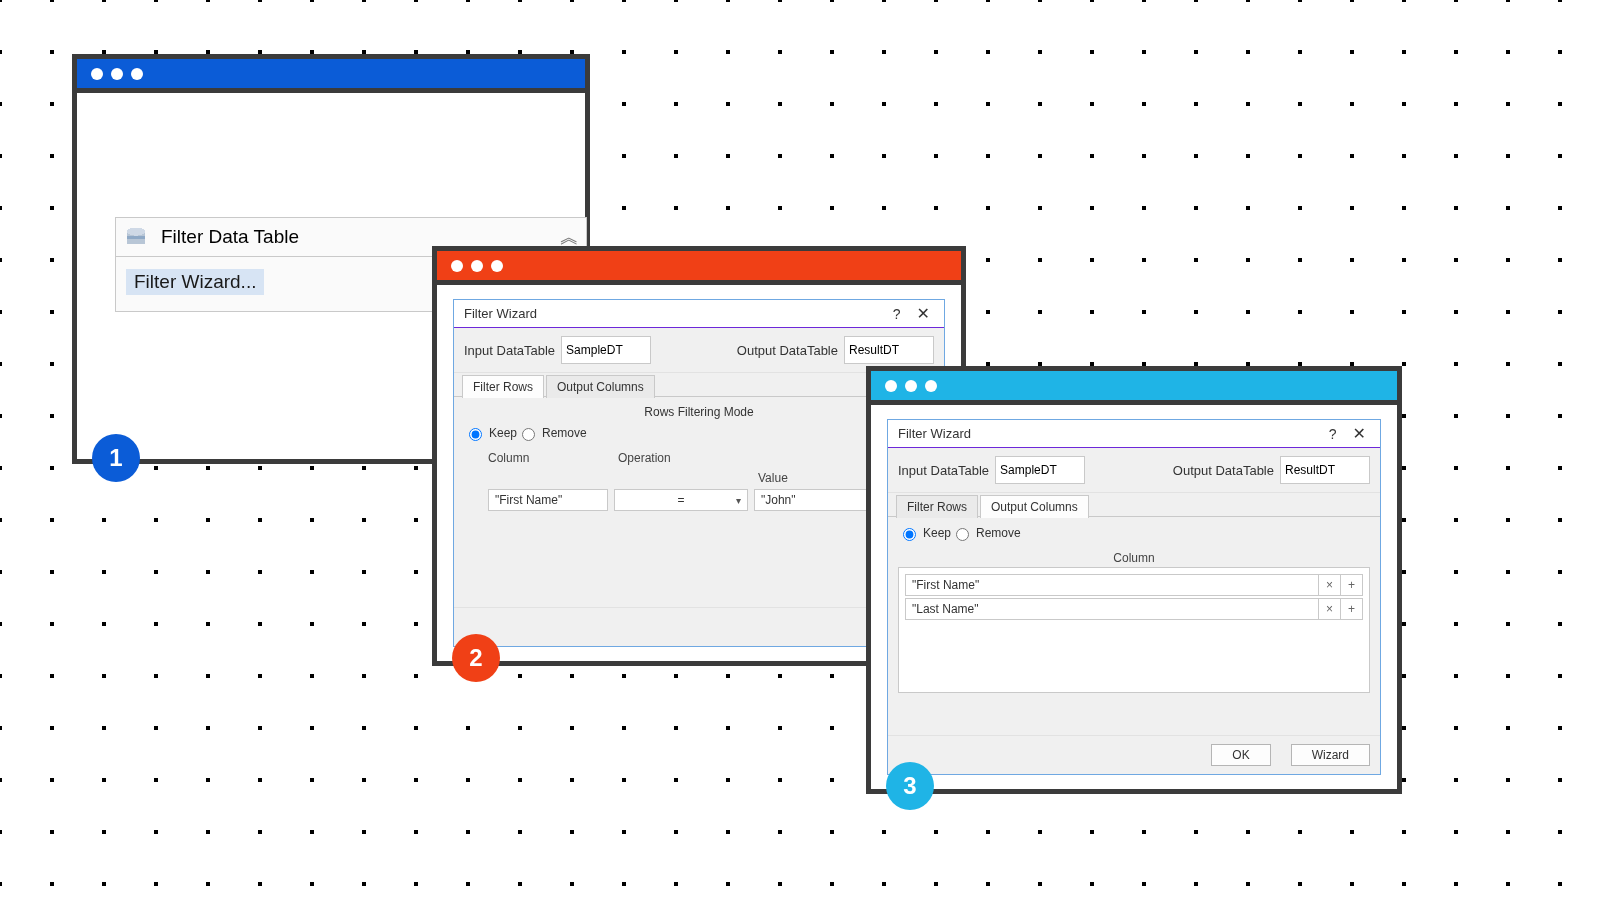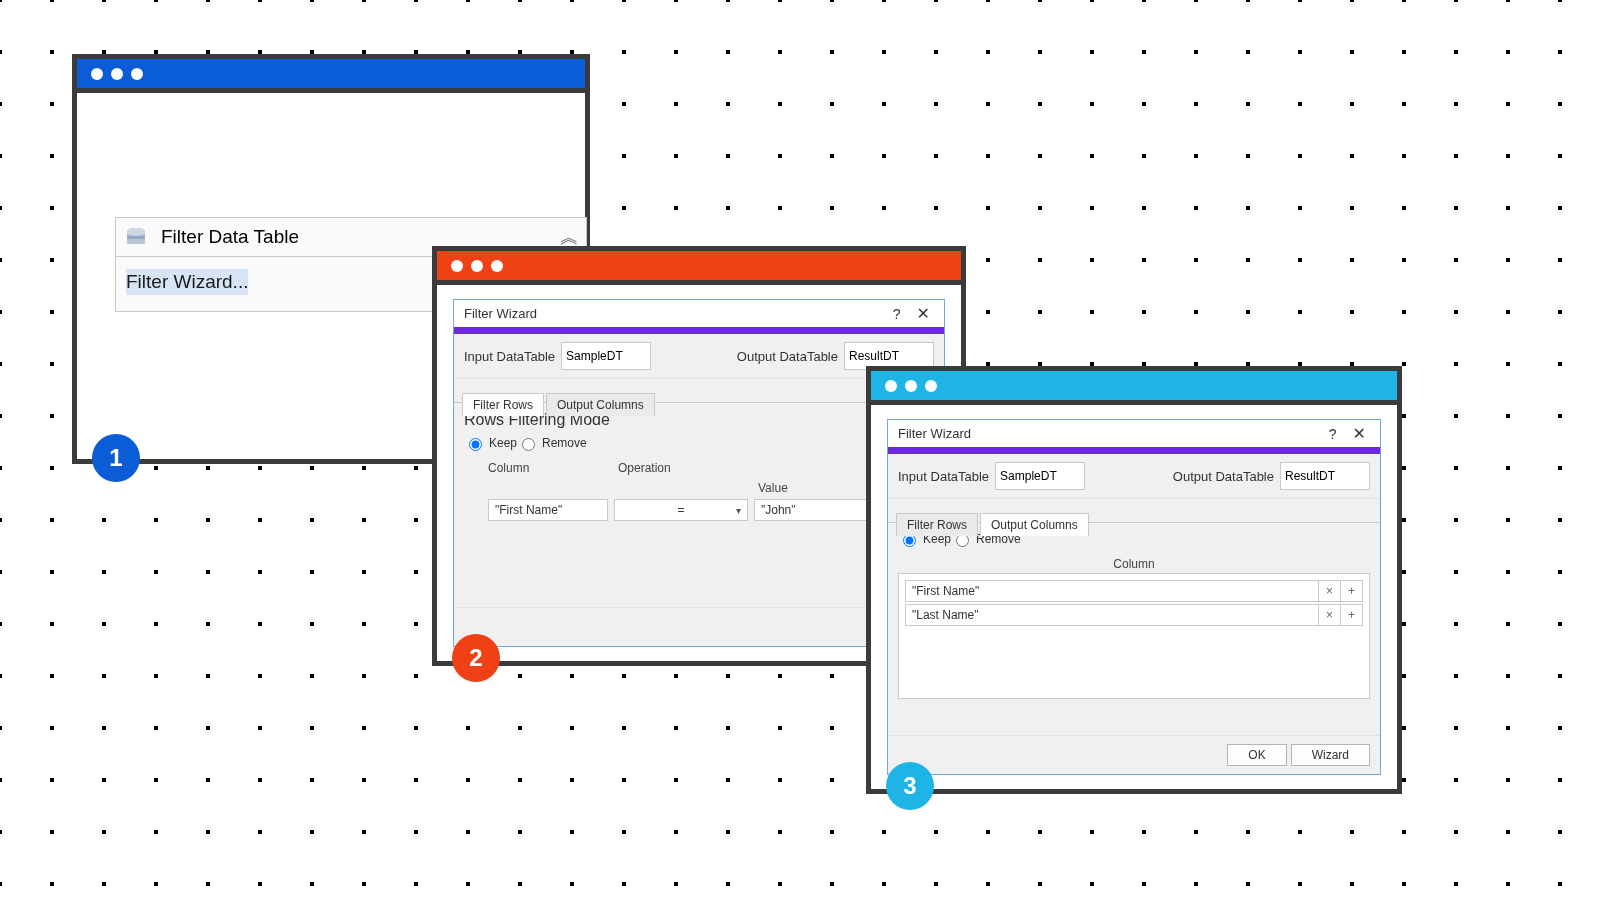--- a/index.html
+++ b/index.html
@@ -53,21 +53,21 @@
     font-size:19px;
   }
   .activity-header {
     display:flex; align-items:center; gap:15px;
     padding:6px 10px;
     border-bottom:1px solid #c9c9c9;
   }
   .activity-header .chev { margin-left:auto; color:#7b7b7b; letter-spacing:-3px;}
   .activity-body { padding:12px 10px 16px 10px; }
   .linkish {
-    background:#d7e4f4; padding:2px 0; display:inline-block;
+    background:#d7e4f4; padding:2px 8px; display:inline-block;
     color:#1a1a1a;
   }
   .db-icon {
     width:20px; height:18px; display:inline-block;
     background:
       linear-gradient(#8fa9c6,#8fa9c6) center/18px 3px no-repeat,
       radial-gradient(ellipse 9px 4px at 50% 20%, #cfd9e6 99%, transparent 100%),
       linear-gradient(#b8c6d6,#b8c6d6) center/18px 14px no-repeat;
     border-radius:3px;
   }
@@ -88,67 +88,67 @@
     border:1px solid #6fa8e2;
     background:#fff;
     font-size:13px; color:#333;
     display:flex; flex-direction:column;
   }
   .dlg-titlebar {
     background:#fff;
     display:flex; align-items:center;
     padding:4px 6px 4px 10px;
     font-size:13px;
-    border-bottom:7px solid #6d28d9;
+    border-bottom:1px solid #6d28d9;
   }
   .dlg-titlebar .help { margin-left:auto; padding:0 8px; font-size:14px; cursor:default;}
   .dlg-titlebar .close { padding:0 8px; font-size:16px; cursor:default;}
   .dlg-toprow {
     background:#f0f0f0;
     padding:8px 10px;
     display:flex; align-items:center; gap:6px;
     border-bottom:1px solid #e2e2e2;
   }
   .dlg-toprow input {
     font-size:12px; padding:6px 4px; border:1px solid #c9c9c9; background:#fff;
   }
   .tabs {
     background:#f0f0f0;
     display:flex; gap:0; padding:0 8px;
     border-bottom:1px solid #c9c9c9;
   }
   .tab {
     padding:4px 10px; font-size:12px;
     border:1px solid #c9c9c9; border-bottom:none;
-    position:relative; top:14px;
+    position:relative; top:2px;
     background:#eaeaea; cursor:default;
     margin-right:2px;
   }
   .tab.active { background:#fdfdfd; }
   .tabpanel {
     flex:1; background:#f0f0f0; padding:8px 10px;
     border-bottom:1px solid #e2e2e2;
     overflow:hidden;
   }
-  .mode-label { font-size:16px; margin-bottom:6px; }
+  .mode-label { font-size:12px; margin-bottom:6px;text-align:center; }
   .radios { display:flex; margin-bottom:8px; font-size:12px; align-items:center;}
   .radios label { display:flex; align-items:center; gap:4px;}
   .gridhdr { display:flex; font-size:12px; color:#444; padding:2px 0 4px 24px;}
   .gridhdr span:nth-child(1){width:130px;}
   .gridhdr span:nth-child(2){width:140px;}
   .gridhdr span:nth-child(3){width:110px;margin-top:20px;}
   .gridrow { display:flex; gap:6px; padding-left:24px;}
   .cell, .cell-sel {
     border:1px solid #c9c9c9; background:#fff; font-size:12px; padding:3px 6px;
   }
   .cell { width:120px;}
   .cell-sel { width:134px; display:flex; justify-content:center; align-items:center; position:relative;}
   .cell-sel::after{content:"▾"; position:absolute; right:6px; font-size:10px; color:#555;}
   .dlg-footer {
-    display:flex; justify-content:flex-end; gap:4px;
+    display:flex; justify-content:flex-end; gap:20px;
     padding:8px 10px; background:#f0f0f0;
   }
   .btn {
     border:1px solid #b5b5b5; background:#fdfdfd; font-size:12px;
     padding:3px 20px; cursor:default;
   }
 
   
   .colhdr { text-align:center; font-size:12px; color:#444; padding:2px 0;}
   .colrow {

